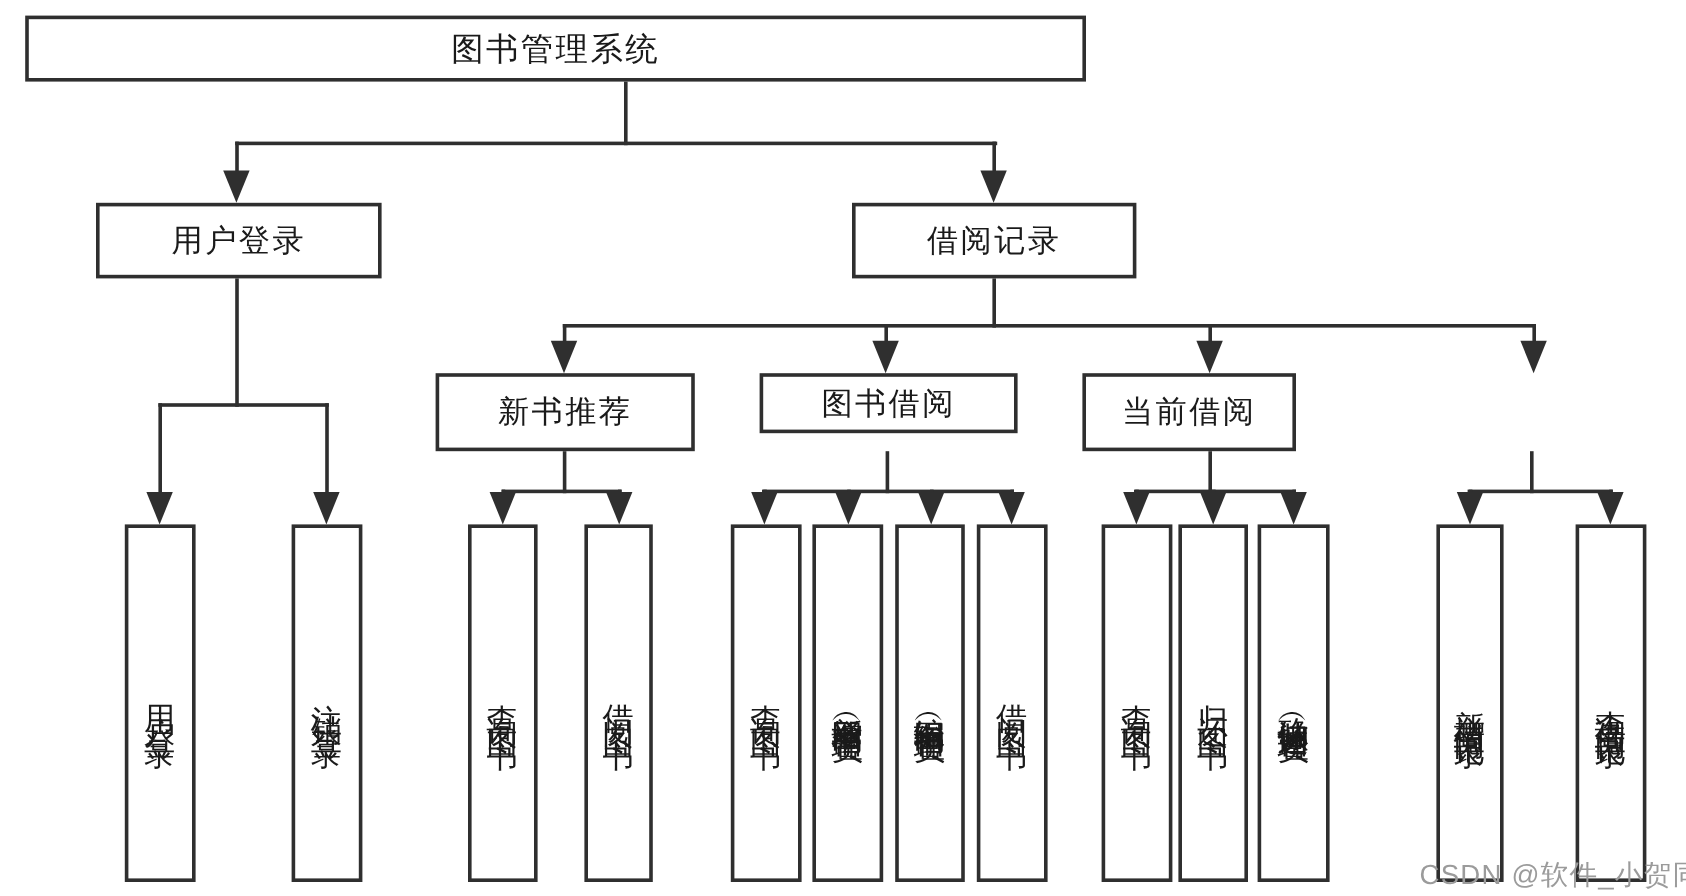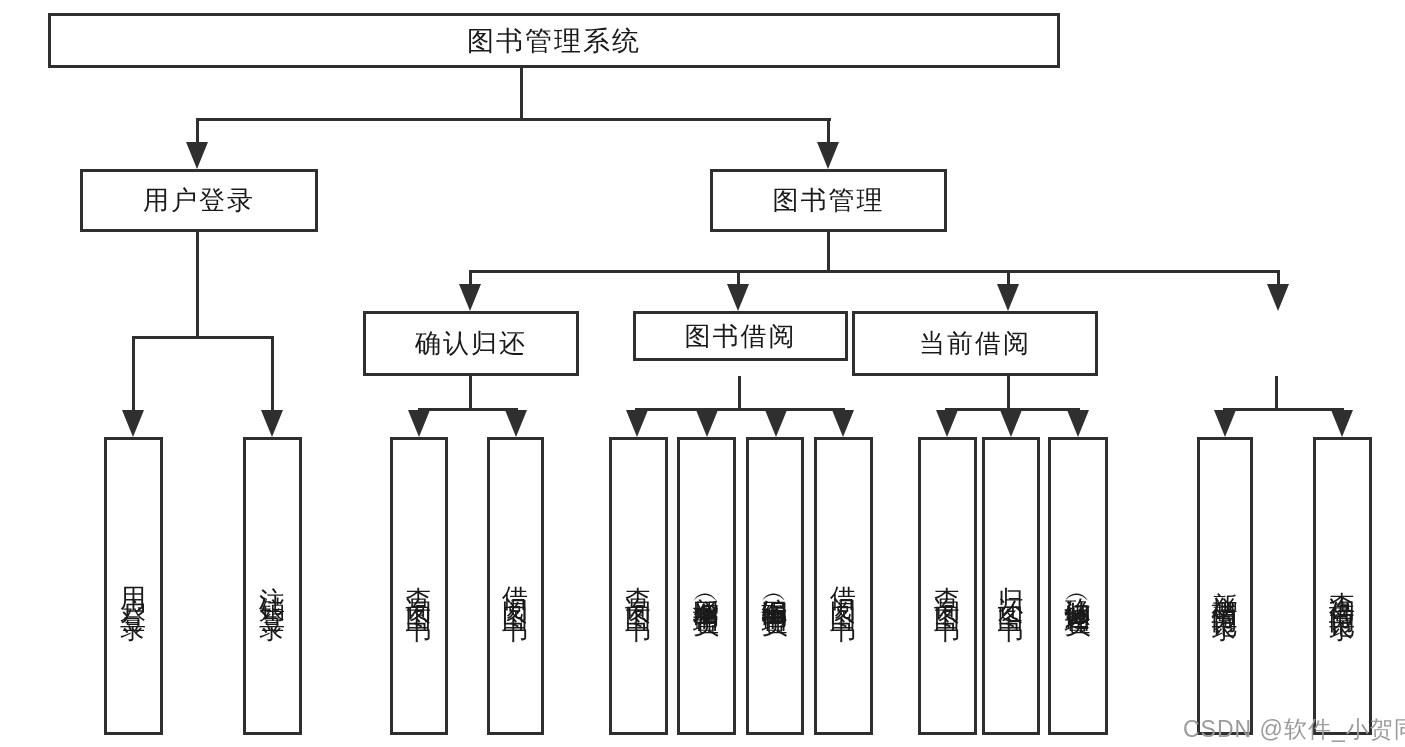--- a/index.html
+++ b/index.html
@@ -88,41 +88,41 @@
     letter-spacing: 1px;
     color: #9b9b9b;
     white-space: nowrap;
   }
 </style>
 </head>
 <body>
 
 <div class="canvas">
 
-  <div class="box box--root" style="left:21px; top:13px; width:1012px; height:55px;margin-left:27px;">
+  <div class="box box--root" style="left:21px; top:13px; width:884px; height:55px;">
     <span class="lbl">图书管理系统</span>
   </div>
 
   <div class="box" style="left:80px; top:169px; width:238px; height:63px;">
     <span class="lbl">用户登录</span>
   </div>
 
   <div class="box" style="left:710px; top:169px; width:237px; height:63px;">
-    <span class="lbl">图书管理</span>
+    <span class="lbl">借阅记录</span>
   </div>
 
   <div class="box" style="left:363px; top:311px; width:216px; height:65px;">
-    <span class="lbl">确认归还</span>
+    <span class="lbl">新书推荐</span>
   </div>
 
   <div class="box" style="left:633px; top:311px; width:215px; height:50px;">
     <span class="lbl">图书借阅</span>
   </div>
 
-  <div class="box" style="left:852px; top:311px; width:246px; height:65px;">
+  <div class="box" style="left:902px; top:311px; width:178px; height:65px;">
     <span class="lbl">当前借阅</span>
   </div>
 
 
   <div class="leaf" style="left:104px; width:59px;">
     <span class="lbl ls-4">用户登录</span>
   </div>
   <div class="leaf" style="left:243px; width:59px;">
     <span class="lbl ls-4">注销登录</span>
   </div>

